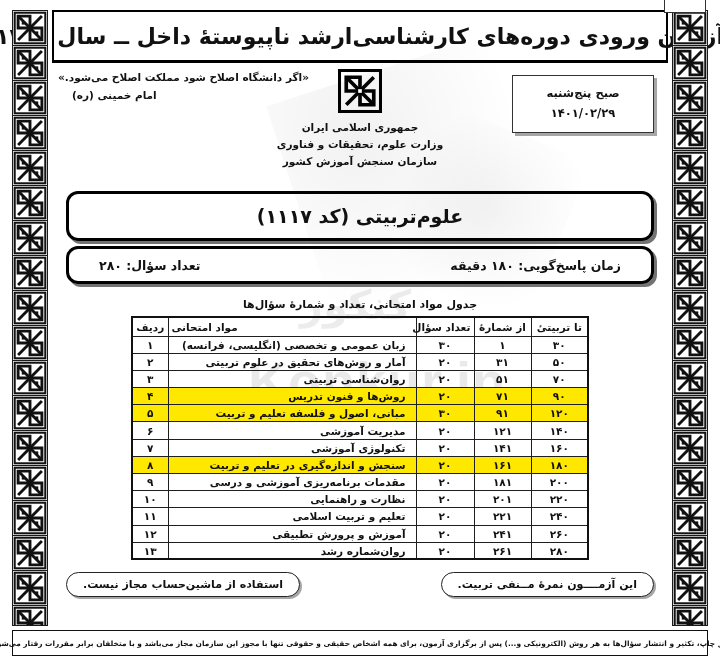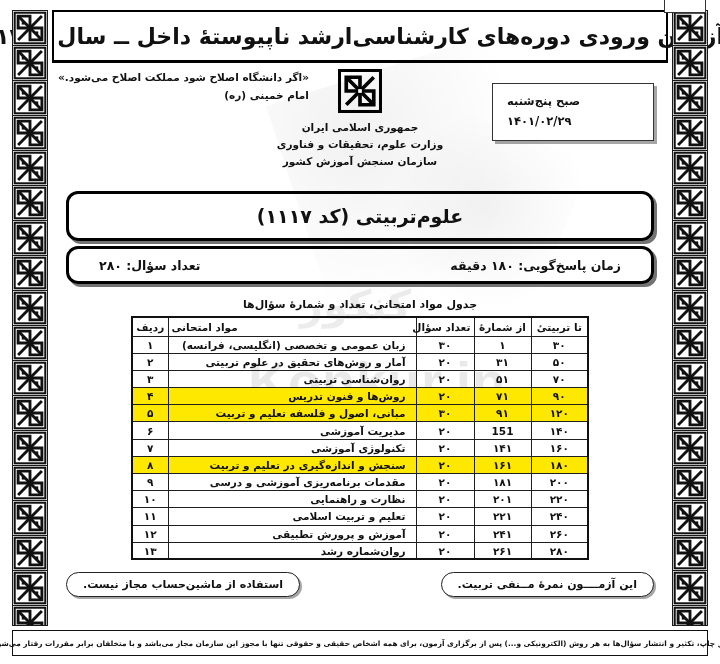--- a/index.html
+++ b/index.html
@@ -121,26 +121,26 @@
   }
 
   
   .header {
     position: relative;
     height: 128px;
   }
   .date-box {
     position: absolute;
     right: 14px;
-    top: 20px;
+    top: 12px;
     width: 132px;
-    padding: 8px 14px 9px;
+    padding: 8px 4px 9px;
     border: 1px solid #333;
     background: #fff;
-    text-align: left;
+    text-align: center;
     box-shadow: 3px 3px 0 rgba(0,0,0,0.35);
   }
   .date-box div {
     font-size: 11.5px;
     font-weight: bold;
     line-height: 1.7;
   }
   .logo-block {
     position: absolute;
     left: 0; right: 0;
@@ -174,21 +174,21 @@
   .quote-block .q {
     font-size: 10.5px;
     font-weight: bold;
     line-height: 1.7;
     white-space: nowrap;
   }
   .quote-block .attr {
     font-size: 10.5px;
     font-weight: bold;
     line-height: 1.7;
-    text-align: right;
+    text-align: left;
     padding-left: 14px;
   }
 
   
   .subject-wrap {
     margin: 0 14px;
     position: relative;
   }
   .subject-box {
     border: 3px solid #000;
@@ -929,21 +929,21 @@
         </tr>
         <tr class="hl">
           <td class="c-to">۱۲۰</td>
           <td class="c-from">۹۱</td>
           <td class="c-count">۳۰</td>
           <td class="c-sub">مبانی، اصول و فلسفه تعلیم و تربیت</td>
           <td class="c-row">۵</td>
         </tr>
         <tr>
           <td class="c-to">۱۴۰</td>
-          <td class="c-from">151</td>
+          <td class="c-from">۱۲۱</td>
           <td class="c-count">۲۰</td>
           <td class="c-sub">مدیریت آموزشی</td>
           <td class="c-row">۶</td>
         </tr>
         <tr>
           <td class="c-to">۱۶۰</td>
           <td class="c-from">۱۴۱</td>
           <td class="c-count">۲۰</td>
           <td class="c-sub">تکنولوژی آموزشی</td>
           <td class="c-row">۷</td>

